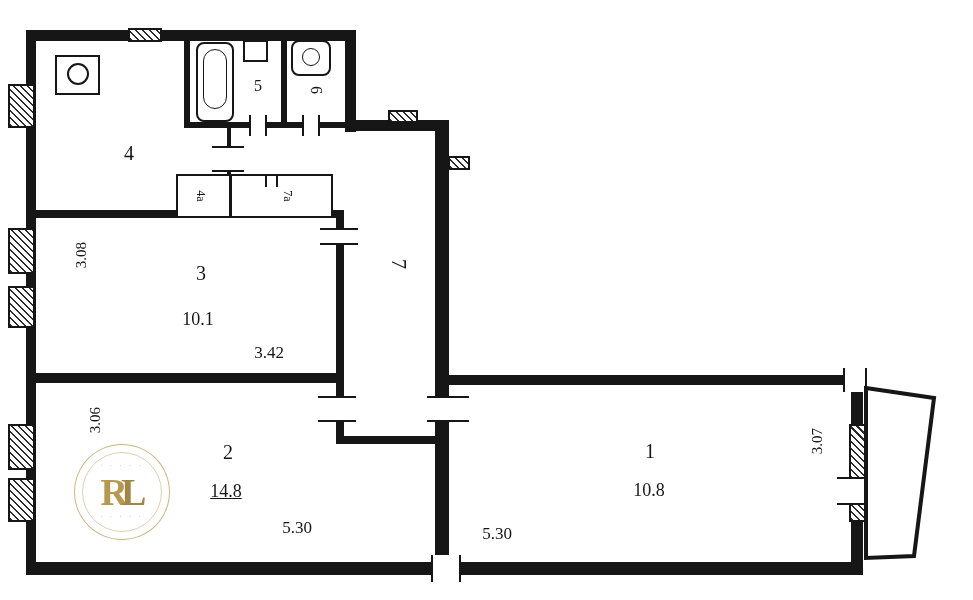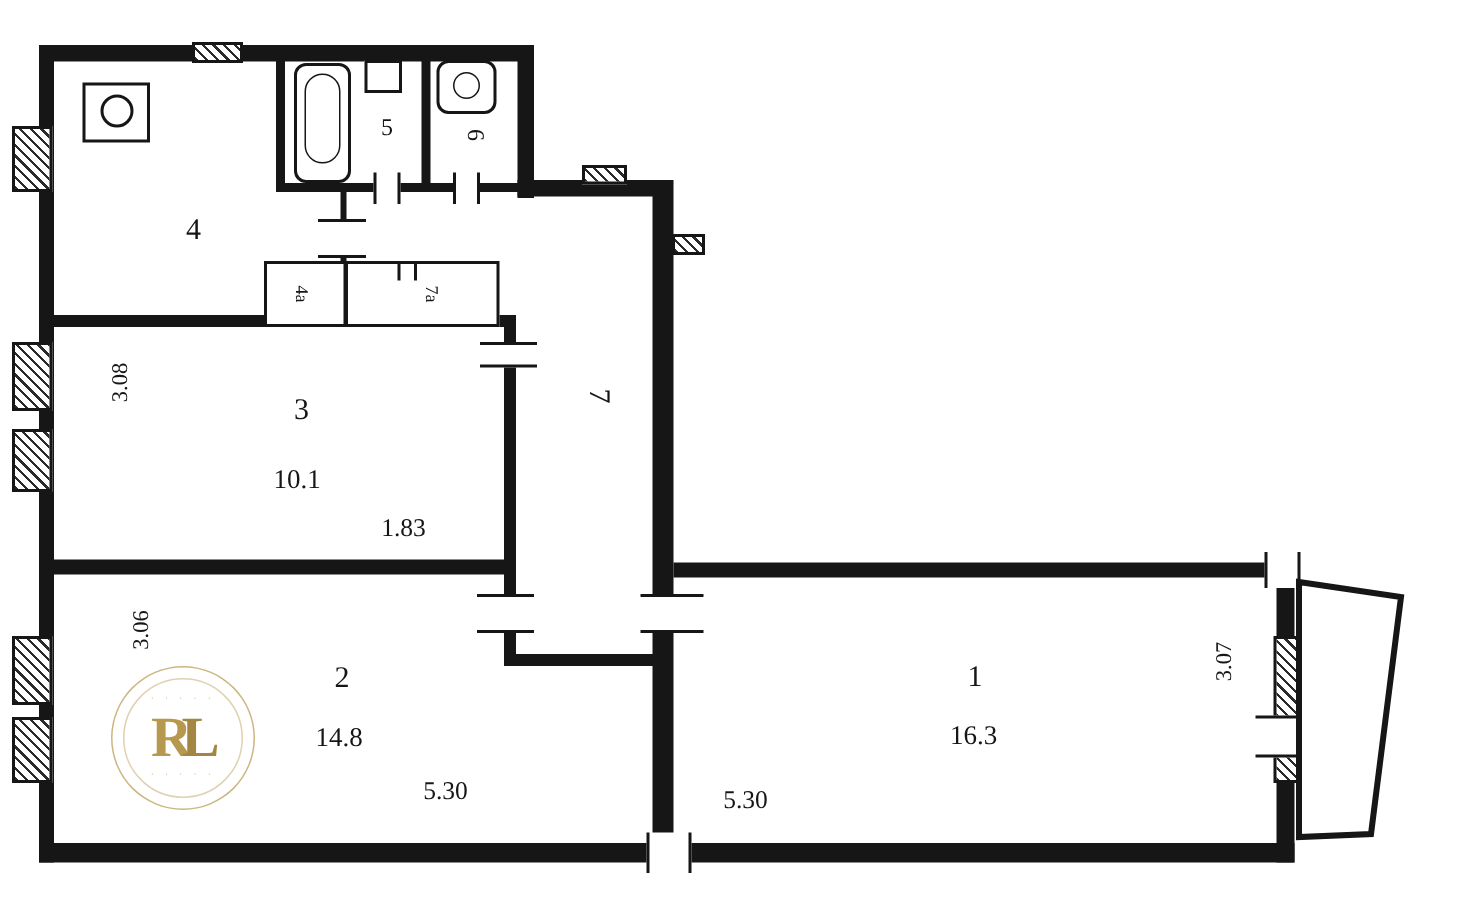--- a/index.html
+++ b/index.html
@@ -110,29 +110,29 @@
   <div class="lbl s20" style="left:129px;top:153px;">4</div>
   <div class="lbl s16" style="left:258px;top:86px;">5</div>
   <div class="lbl s16 rot90" style="left:316px;top:90px;">6</div>
   <div class="lbl s20 rot90" style="left:399px;top:264px;">7</div>
   <div class="lbl s12 rot90" style="left:201px;top:196px;">4а</div>
   <div class="lbl s12 rot90" style="left:288px;top:196px;">7а</div>
 
   <div class="lbl s20" style="left:201px;top:273px;">3</div>
   <div class="lbl s18" style="left:198px;top:319px;">10.1</div>
   <div class="lbl s15 rotm90" style="left:81px;top:255px;">3.08</div>
-  <div class="lbl s17" style="left:269px;top:352px;">1.83</div>
+  <div class="lbl s17" style="left:269px;top:352px;">3.42</div>
 
   <div class="lbl s20" style="left:228px;top:452px;">2</div>
-  <div class="lbl s18" style="left:226px;top:491px;">14.8</div>
+  <div class="lbl s18" style="left:226px;top:491px;text-decoration:underline;">14.8</div>
   <div class="lbl s15 rotm90" style="left:95px;top:420px;">3.06</div>
   <div class="lbl s17" style="left:297px;top:527px;">5.30</div>
 
   <div class="lbl s20" style="left:650px;top:451px;">1</div>
-  <div class="lbl s18" style="left:649px;top:490px;">16.3</div>
+  <div class="lbl s18" style="left:649px;top:490px;">10.8</div>
   <div class="lbl s17" style="left:497px;top:533px;">5.30</div>
   <div class="lbl s15 rotm90" style="left:817px;top:441px;">3.07</div>
   <div class="lbl s13 rot90" style="left:905px;top:464px;">1а</div>
 
   <div class="wm">
     <div class="wm-inner"></div>
     <div class="wm-dots">· · · · ·</div>
     <div class="wm-rl"><span>R</span><span class="l2">L</span></div>
     <div class="wm-dots">· · · · ·</div>
   </div>

